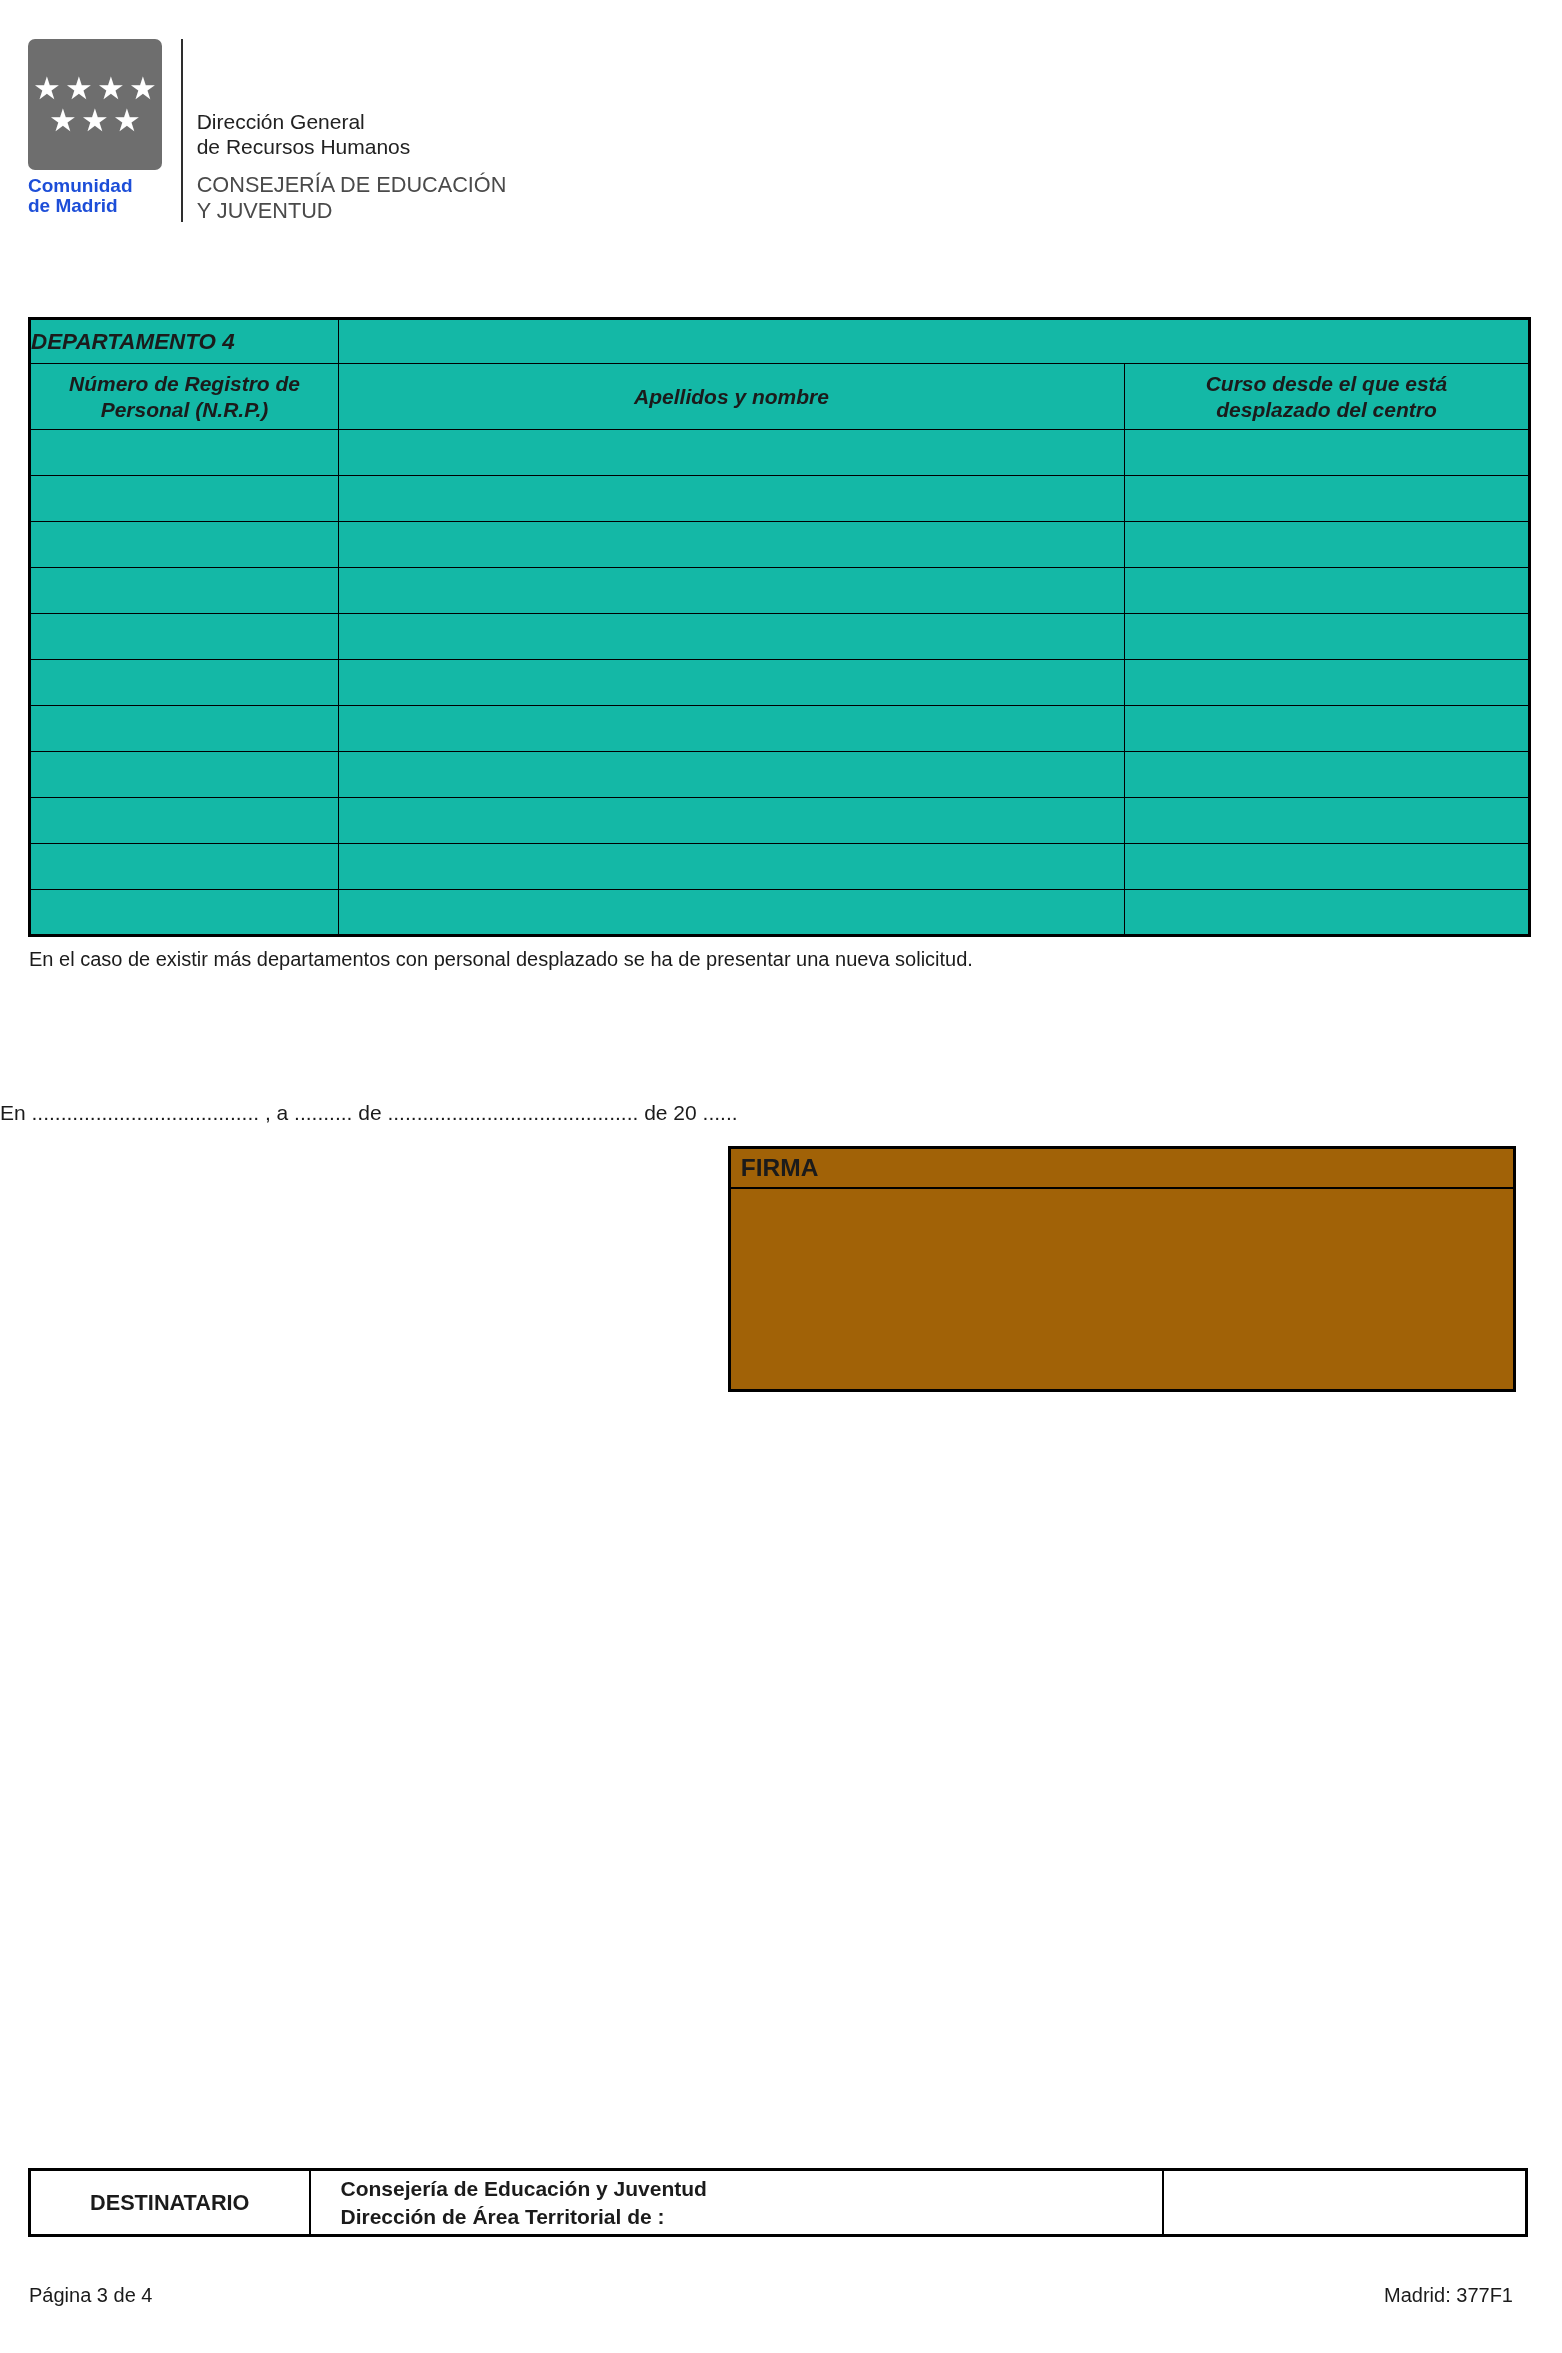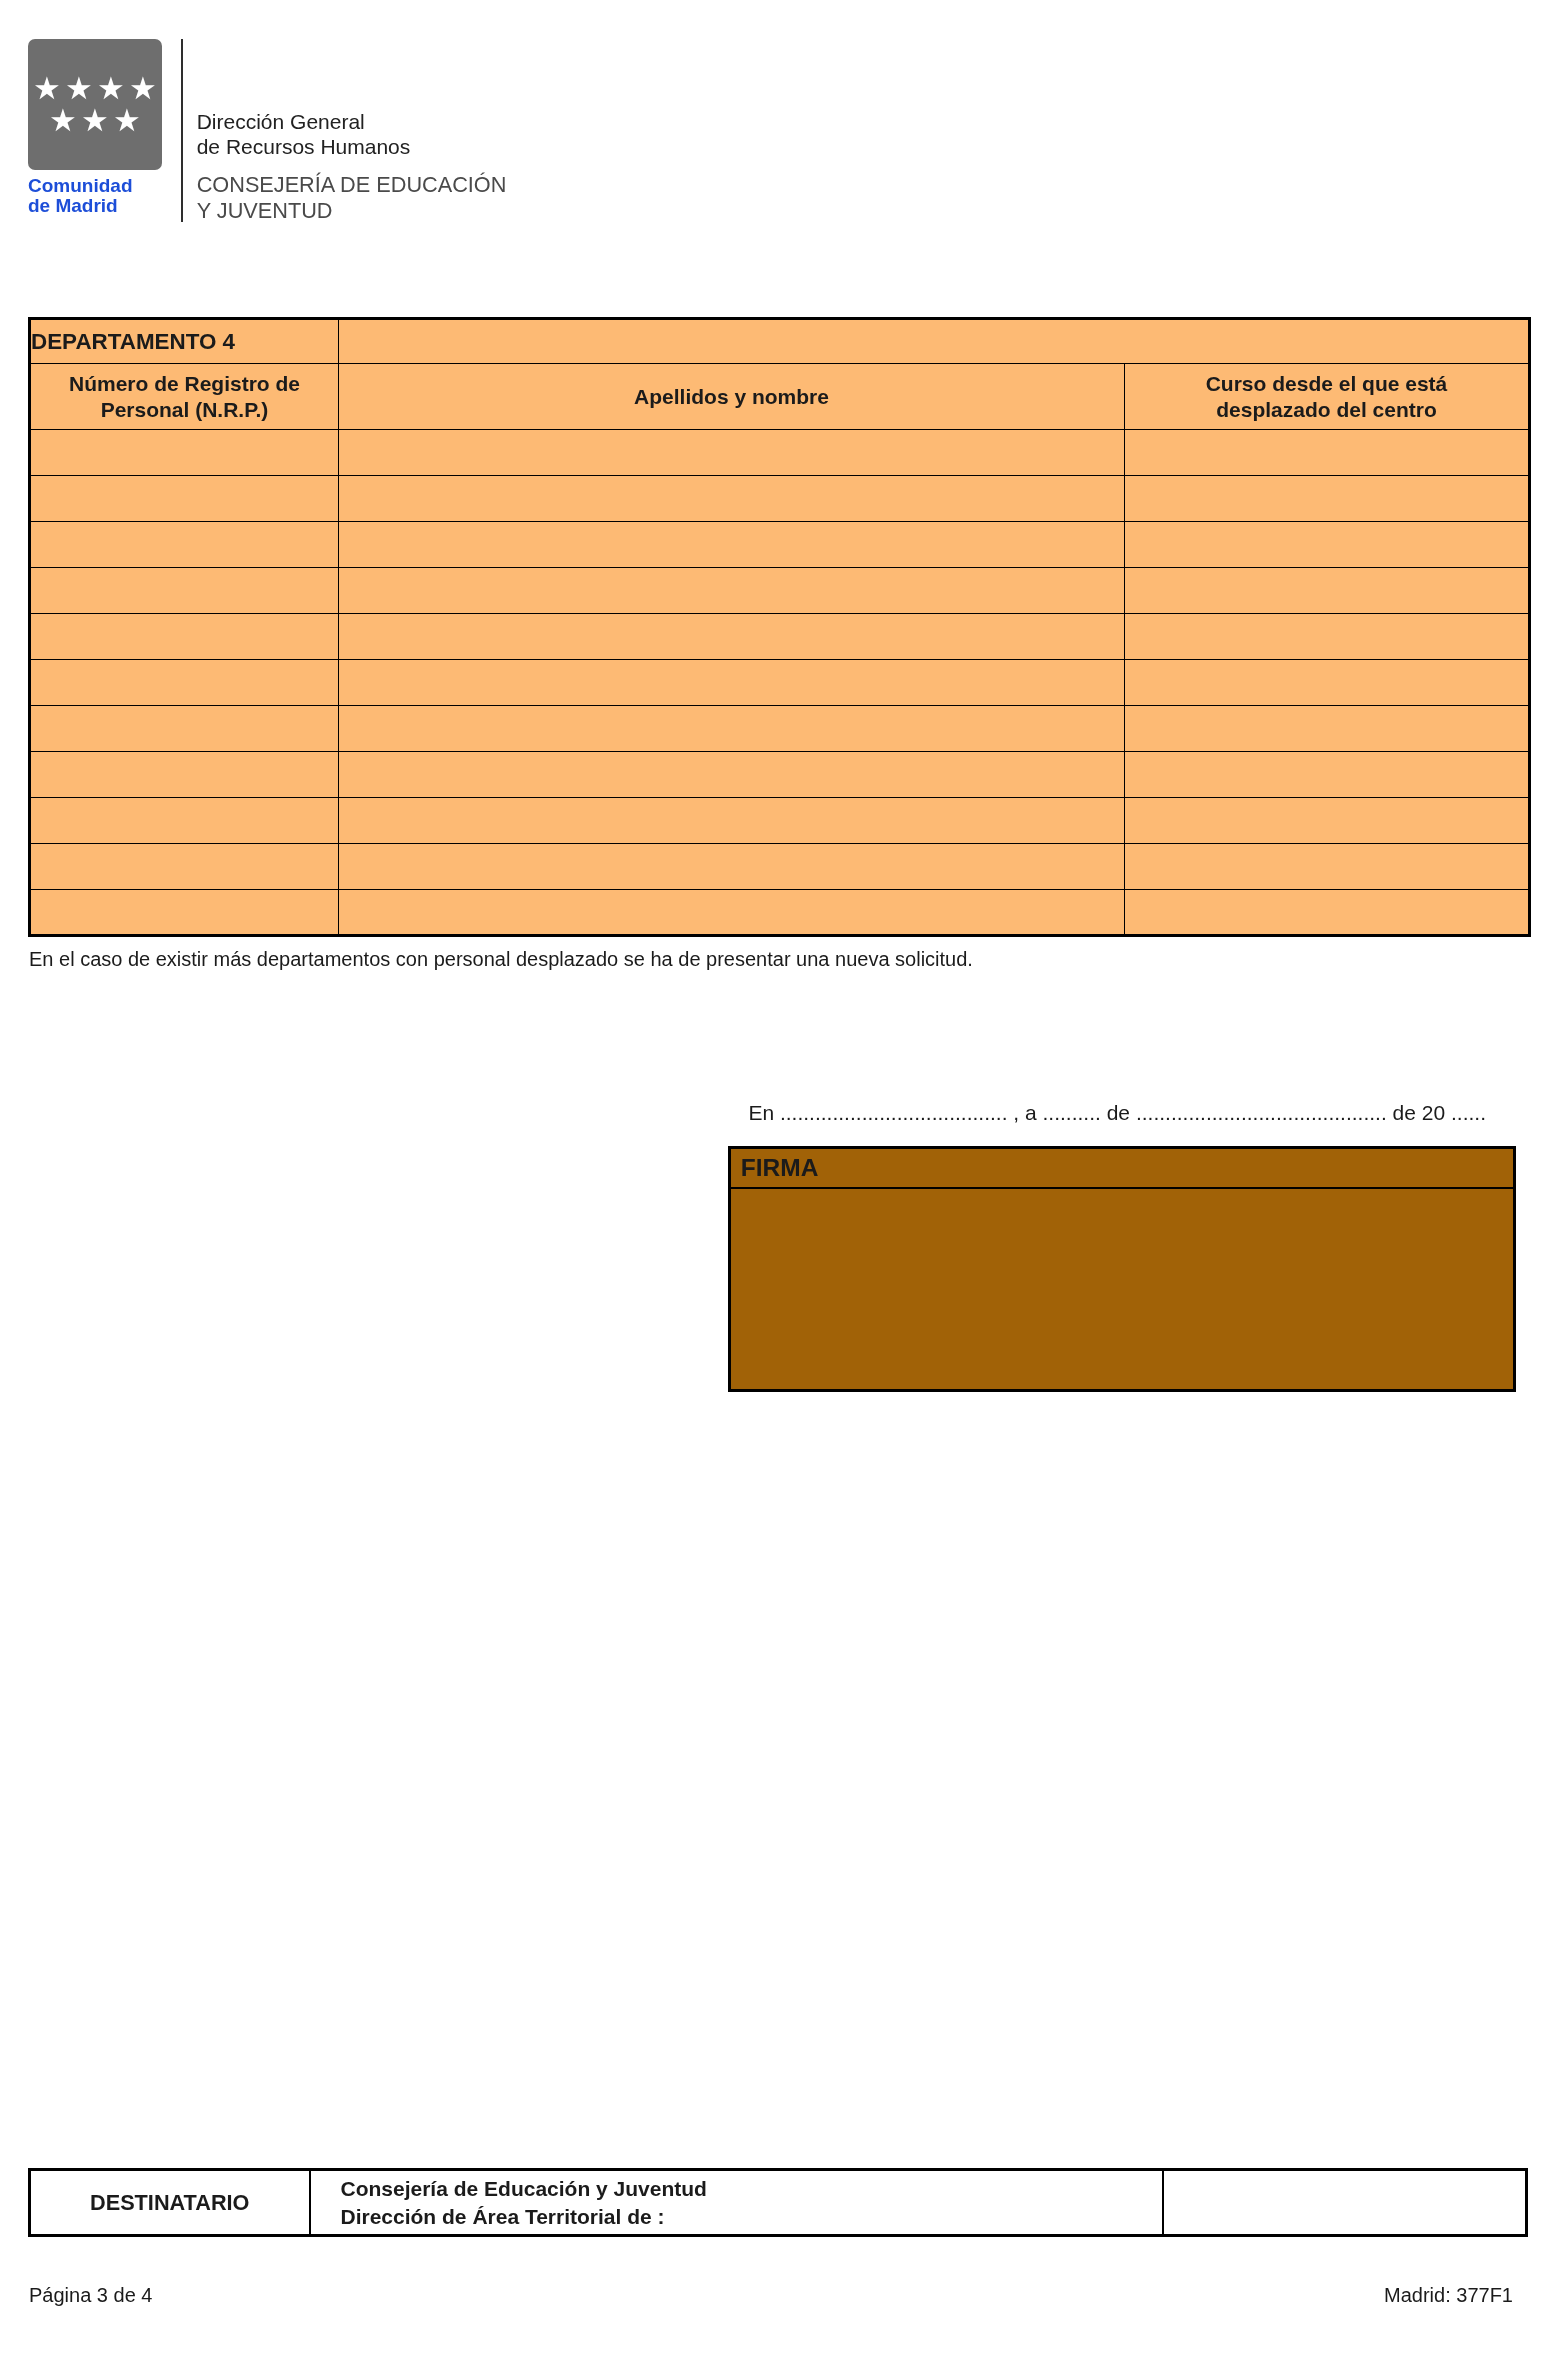--- a/index.html
+++ b/index.html
@@ -25,30 +25,30 @@
   .dept-col { margin-left: 14px; padding-top: 70px; }
   .dept-name { font-size: 21px; line-height: 1.2; color: #222; }
   .consejeria { margin-top: 12.6px; font-size: 21.7px; line-height: 1.18; color: #4a4a4a; }
 
   
   .dept-table {
     margin: 94px 0 0 28px; width: 1500px;
     border-collapse: collapse; table-layout: fixed;
     border: 3.5px solid #000;
   }
-  .dept-table th, .dept-table td { border: 1.4px solid #000; padding: 0; background: #fdba74; }
+  .dept-table th, .dept-table td { border: 1.4px solid #000; padding: 0; background: #14b8a6; font-style: italic; }
   .col1 { width: 309px; } .col2 { width: 786px; } .col3 { width: 405px; }
   .title-row td { height: 45px; }
   .title-cell { font-weight: bold; font-size: 22.4px; text-align: left; vertical-align: middle; padding-left: 17px; }
   .header-row th { height: 66px; font-weight: bold; font-size: 21px; text-align: center; vertical-align: middle; line-height: 1.22; padding: 0 24px; }
   .dept-table tbody td { height: 46px; }
 
   .note { margin: 11.2px 39px 0 29px; font-size: 20px; color: #1b1b1b; }
 
-  .date-line { margin: 130px 77px 0 0; text-align: right; font-size: 21px; color: #1b1b1b; white-space: nowrap; }
+  .date-line { margin: 130px 77px 0 0; text-align: left; font-size: 21px; color: #1b1b1b; white-space: nowrap; }
 
   
   .firma-box { margin: 21px 0 0 728px; width: 788px; height: 246px; border: 3.5px solid #000; background: #a16207; }
   .firma-label { border-bottom: 2.1px solid #000; font-weight: bold; font-size: 24.5px; padding: 4.2px 4.2px 5.6px 9.8px; }
   .firma-space { height: 198px; }
 
   
   .dest-table {
     position: absolute; left: 28px; top: 2168px; width: 1500px;
     border-collapse: collapse; table-layout: fixed; border: 3.5px solid #000;

